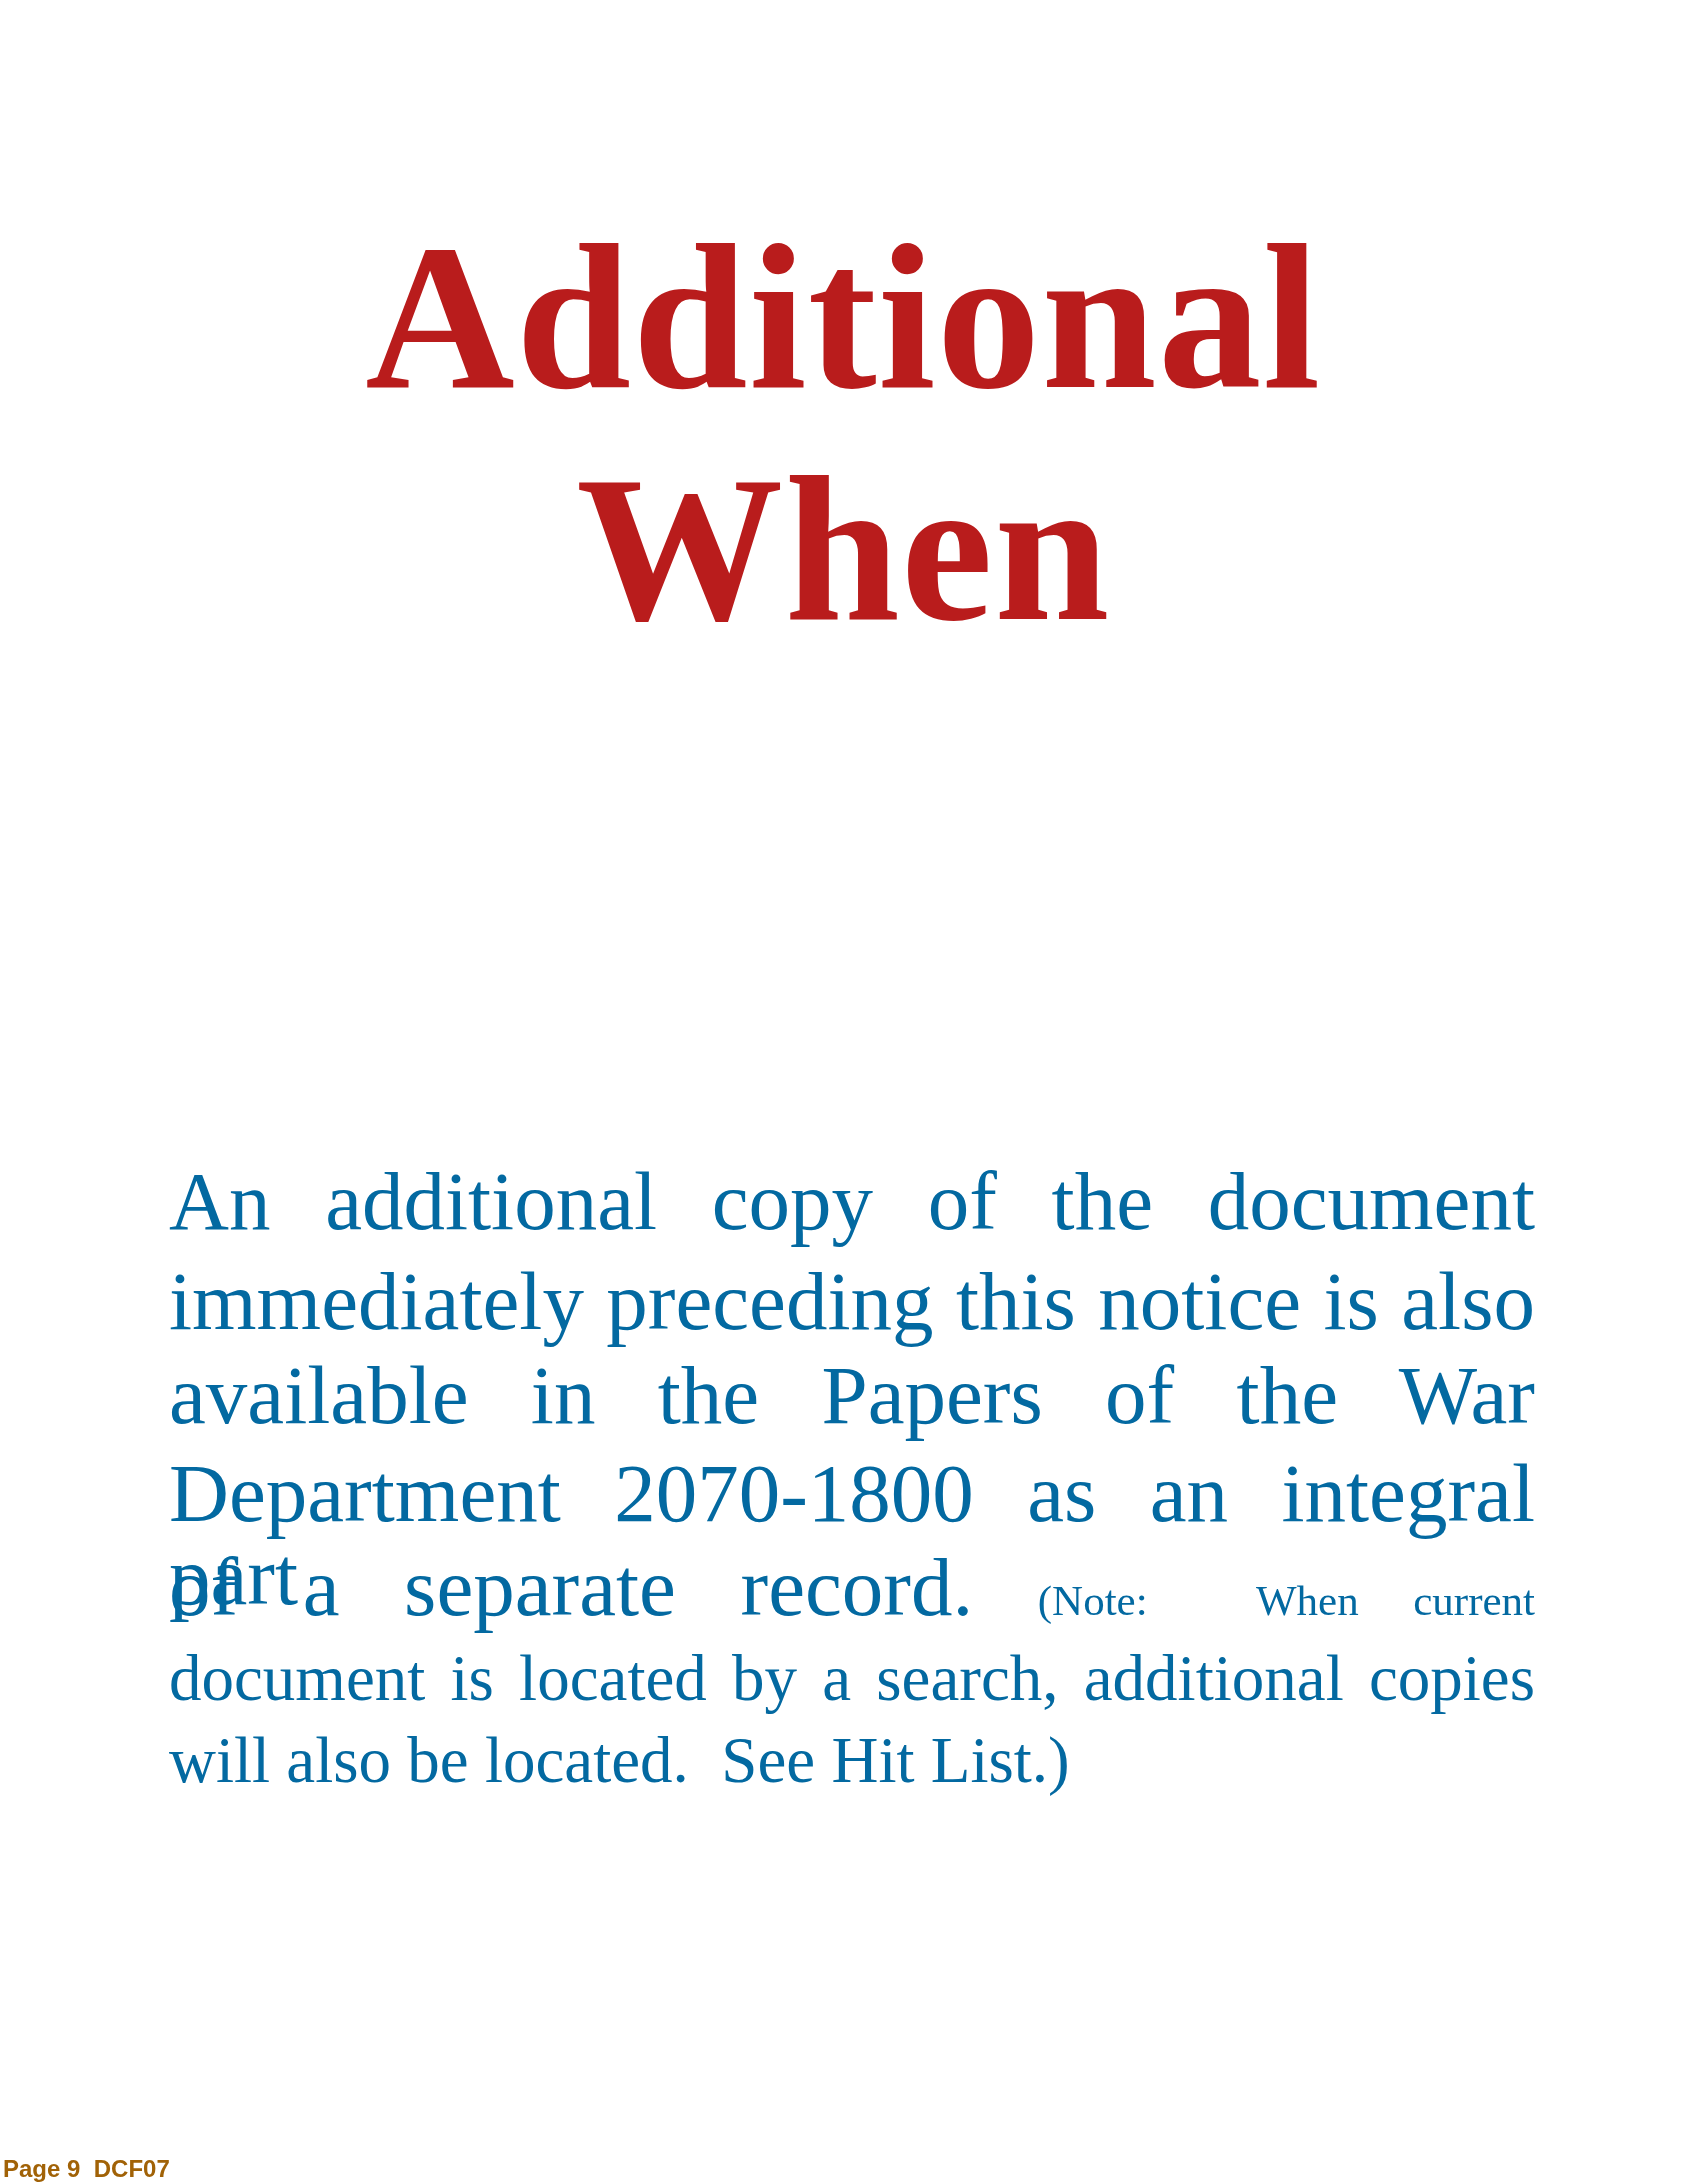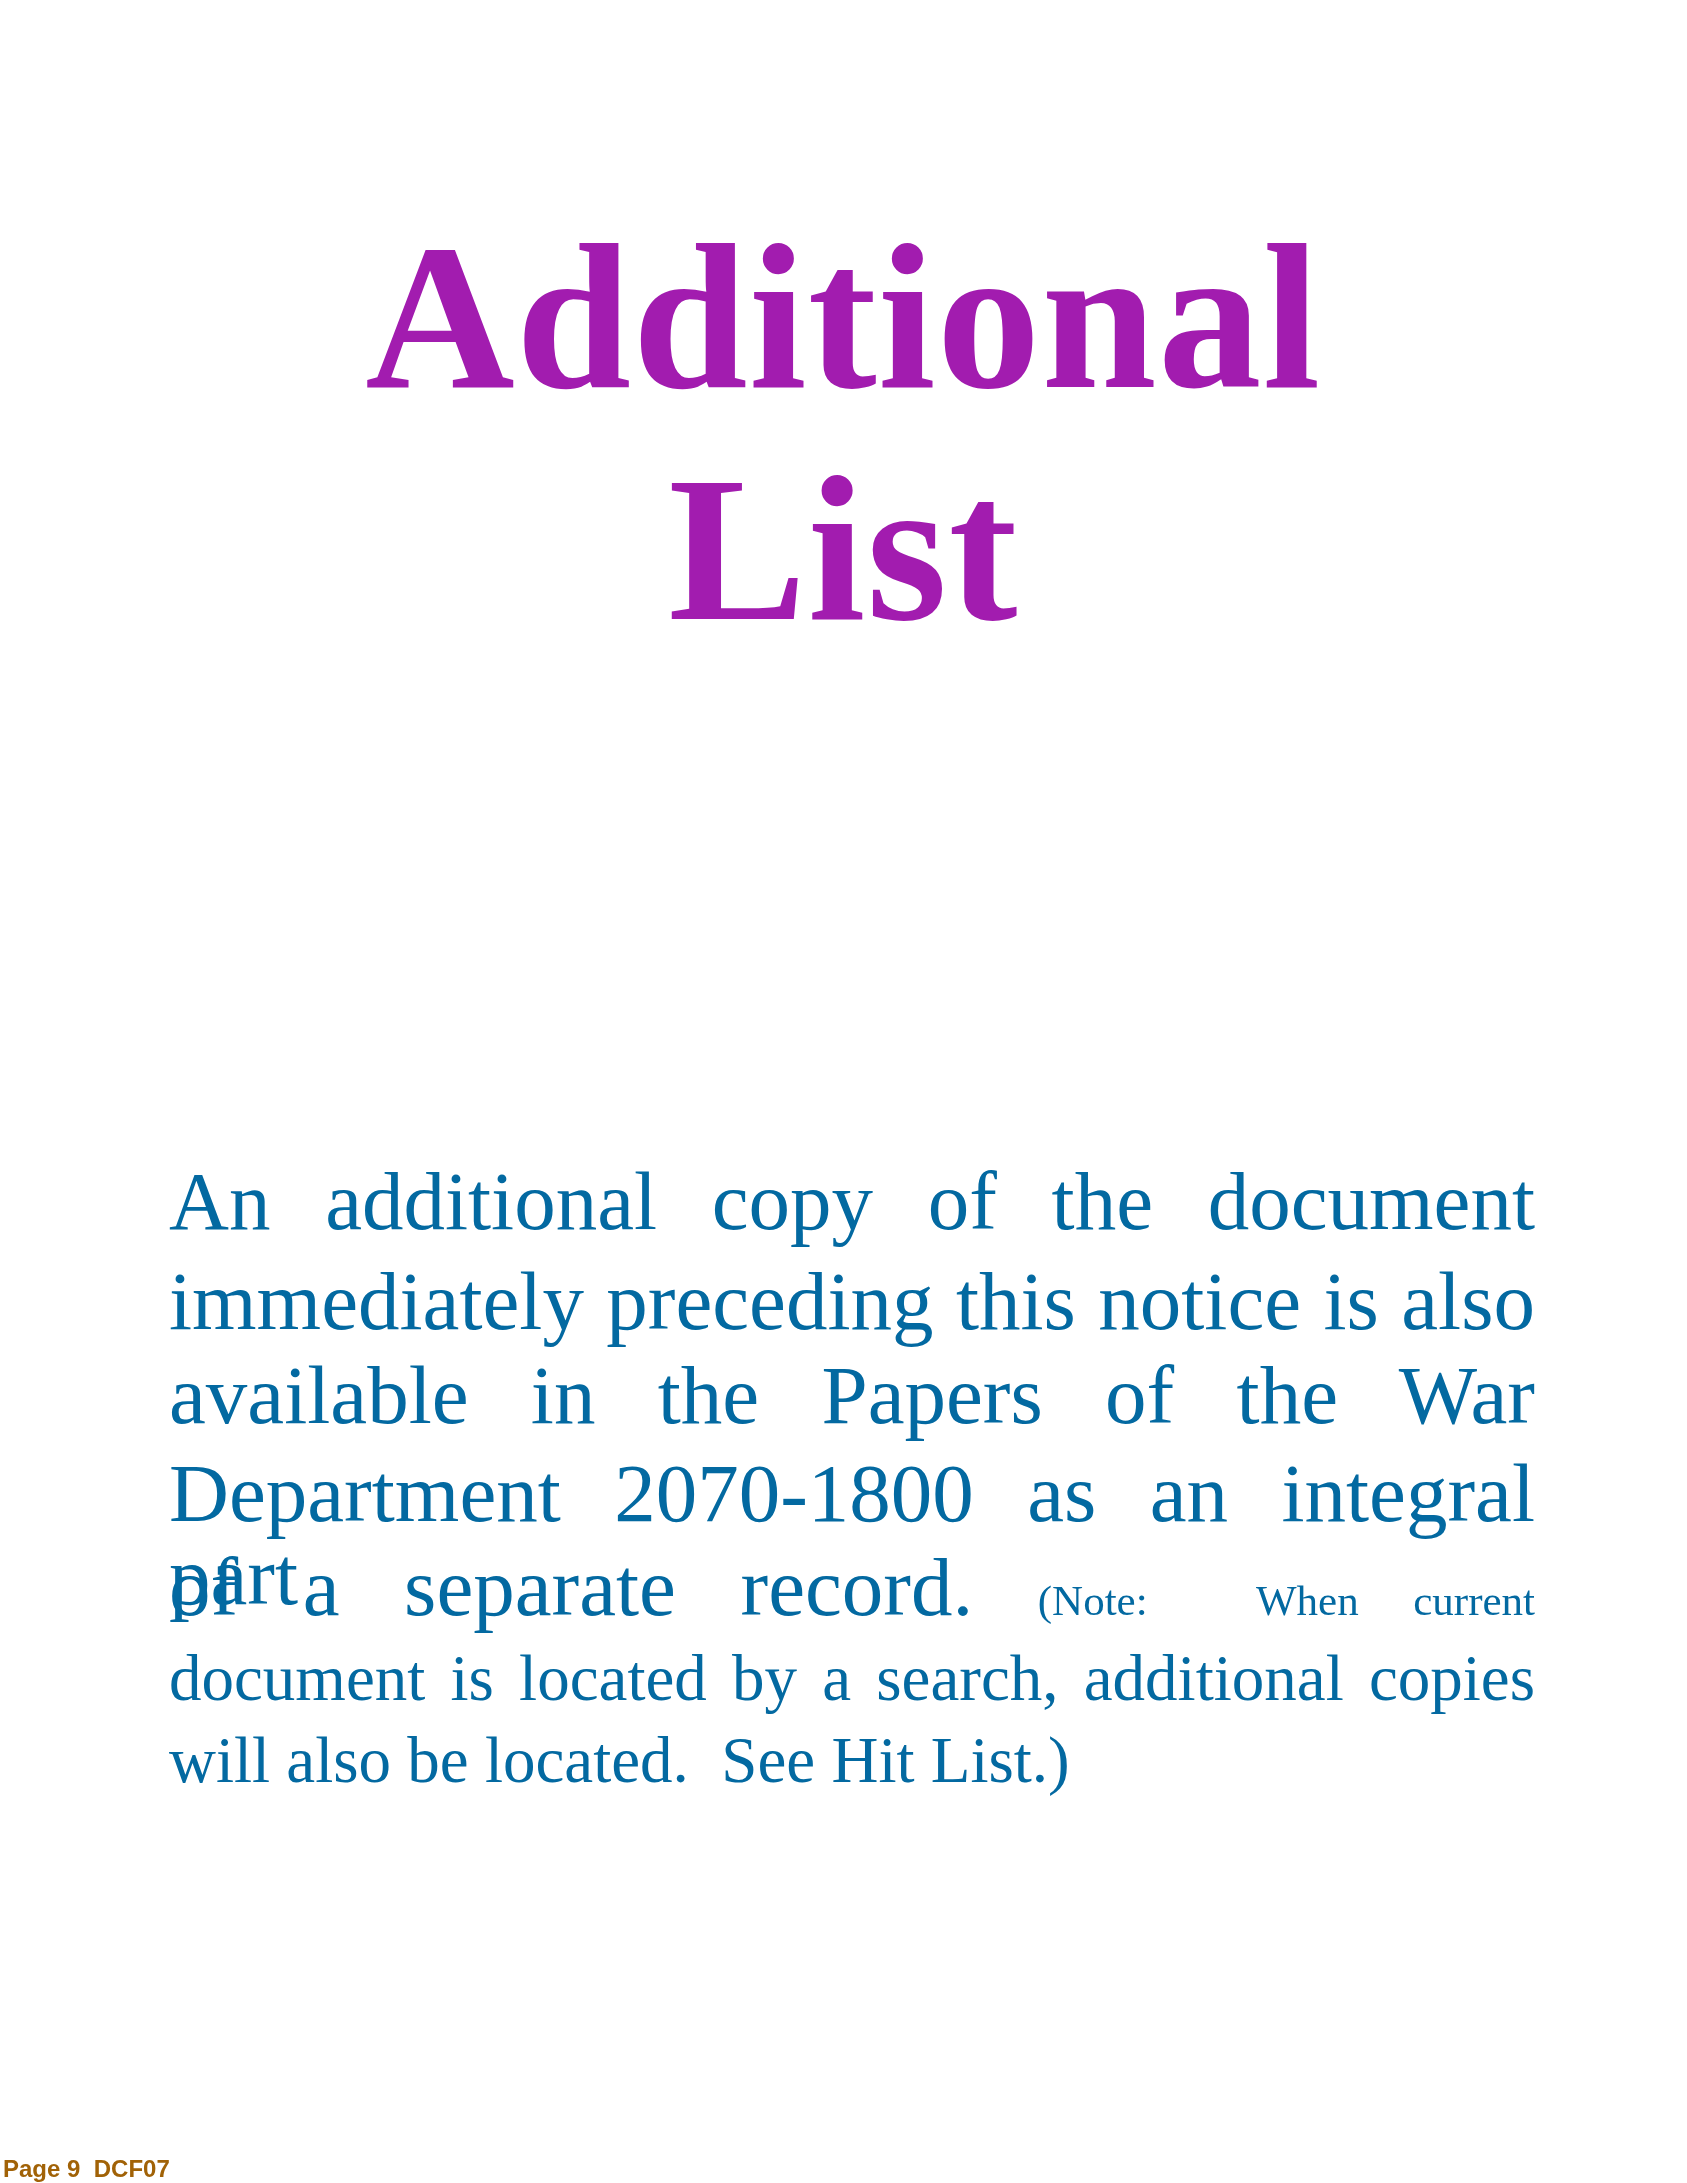--- a/index.html
+++ b/index.html
@@ -20,21 +20,21 @@
     position: absolute;
     top: 202px;
     left: 0;
     right: 0;
     text-align: center;
     font-family: "Liberation Serif", serif;
     font-weight: bold;
     font-size: 207px;
     line-height: 232px;
     letter-spacing: 1.3px;
-    color: #a21caf;
+    color: #b91c1c;
   }
   .body-line {
     position: absolute;
     left: 169px;
     width: 1366px;
     font-family: "Liberation Serif", serif;
     font-weight: normal;
     color: #0369a1;
     white-space: nowrap;
   }
@@ -73,21 +73,21 @@
     color: #a16207;
   }
 </style>
 </head>
 <body>
 
 <div class="page">
 
   <div class="doc-title">
     <div>Additional</div>
-    <div>List</div>
+    <div>When</div>
   </div>
 
   <div>
     <div class="body-line justified fs-large line-top-1">An additional copy of the document</div>
     <div class="body-line justified fs-large line-top-2">immediately preceding this notice is also</div>
     <div class="body-line justified fs-large line-top-3">available in the Papers of the War</div>
     <div class="body-line justified fs-large line-top-4">Department 2070-1800 as an integral part</div>
     <div class="body-line justified fs-large line-top-5">
       <span>of a separate record.</span>
       <span class="note-small">(Note:&nbsp; When current</span>

